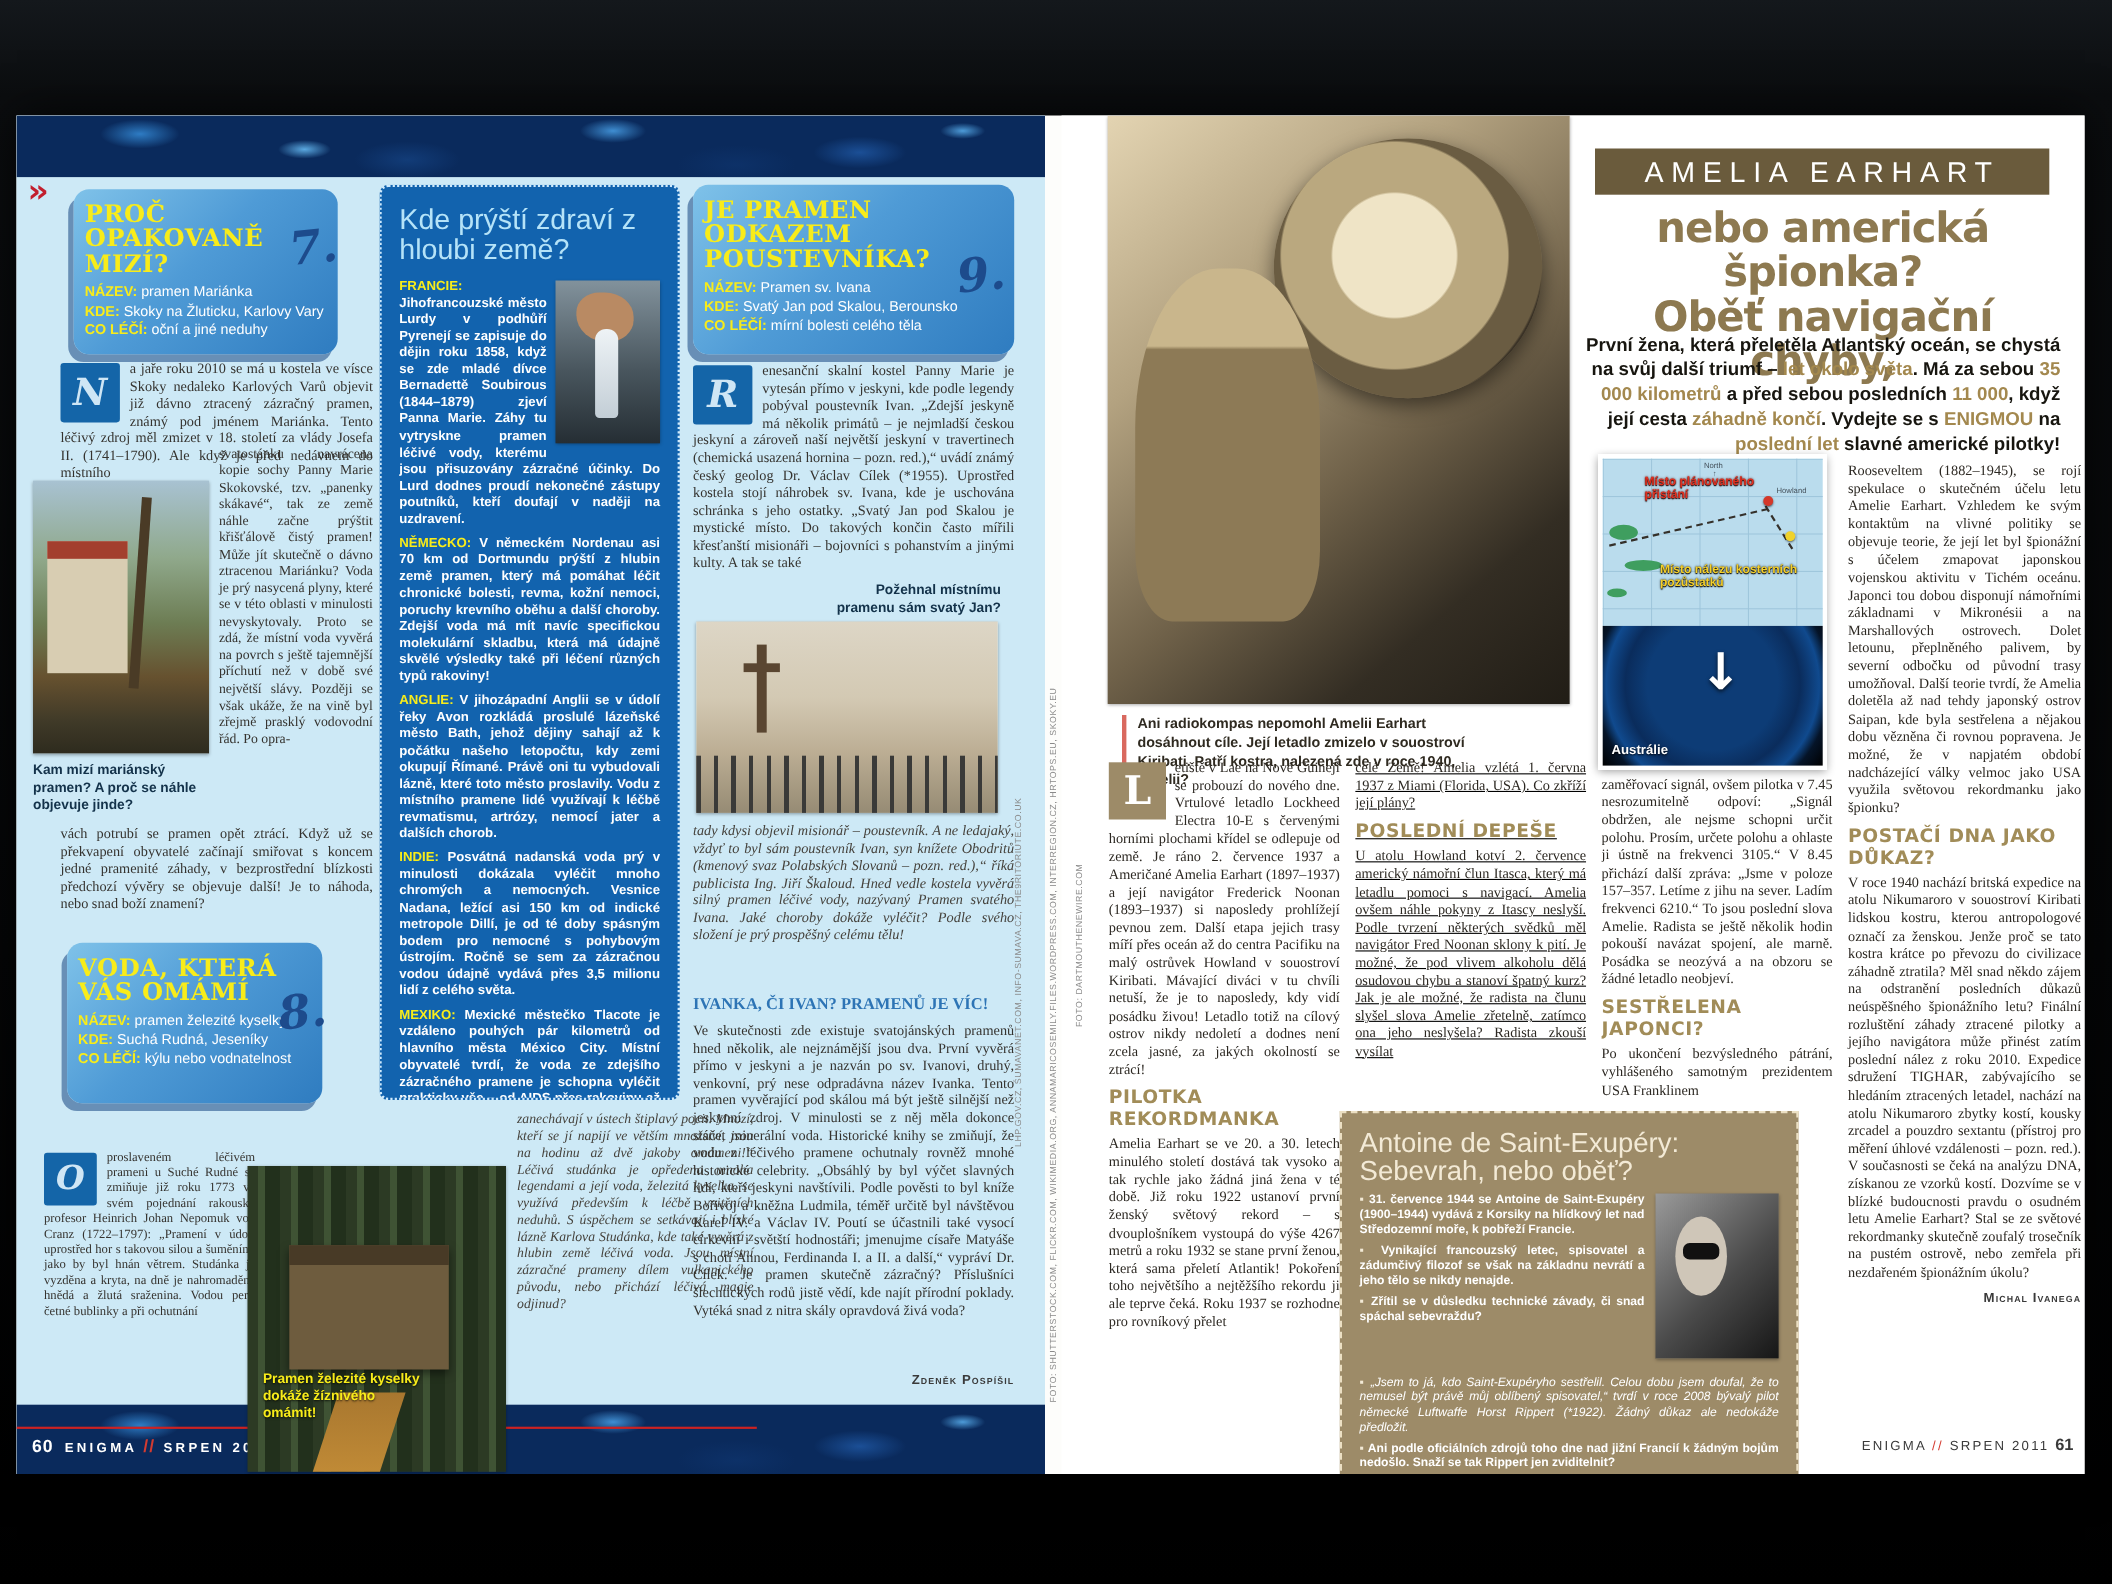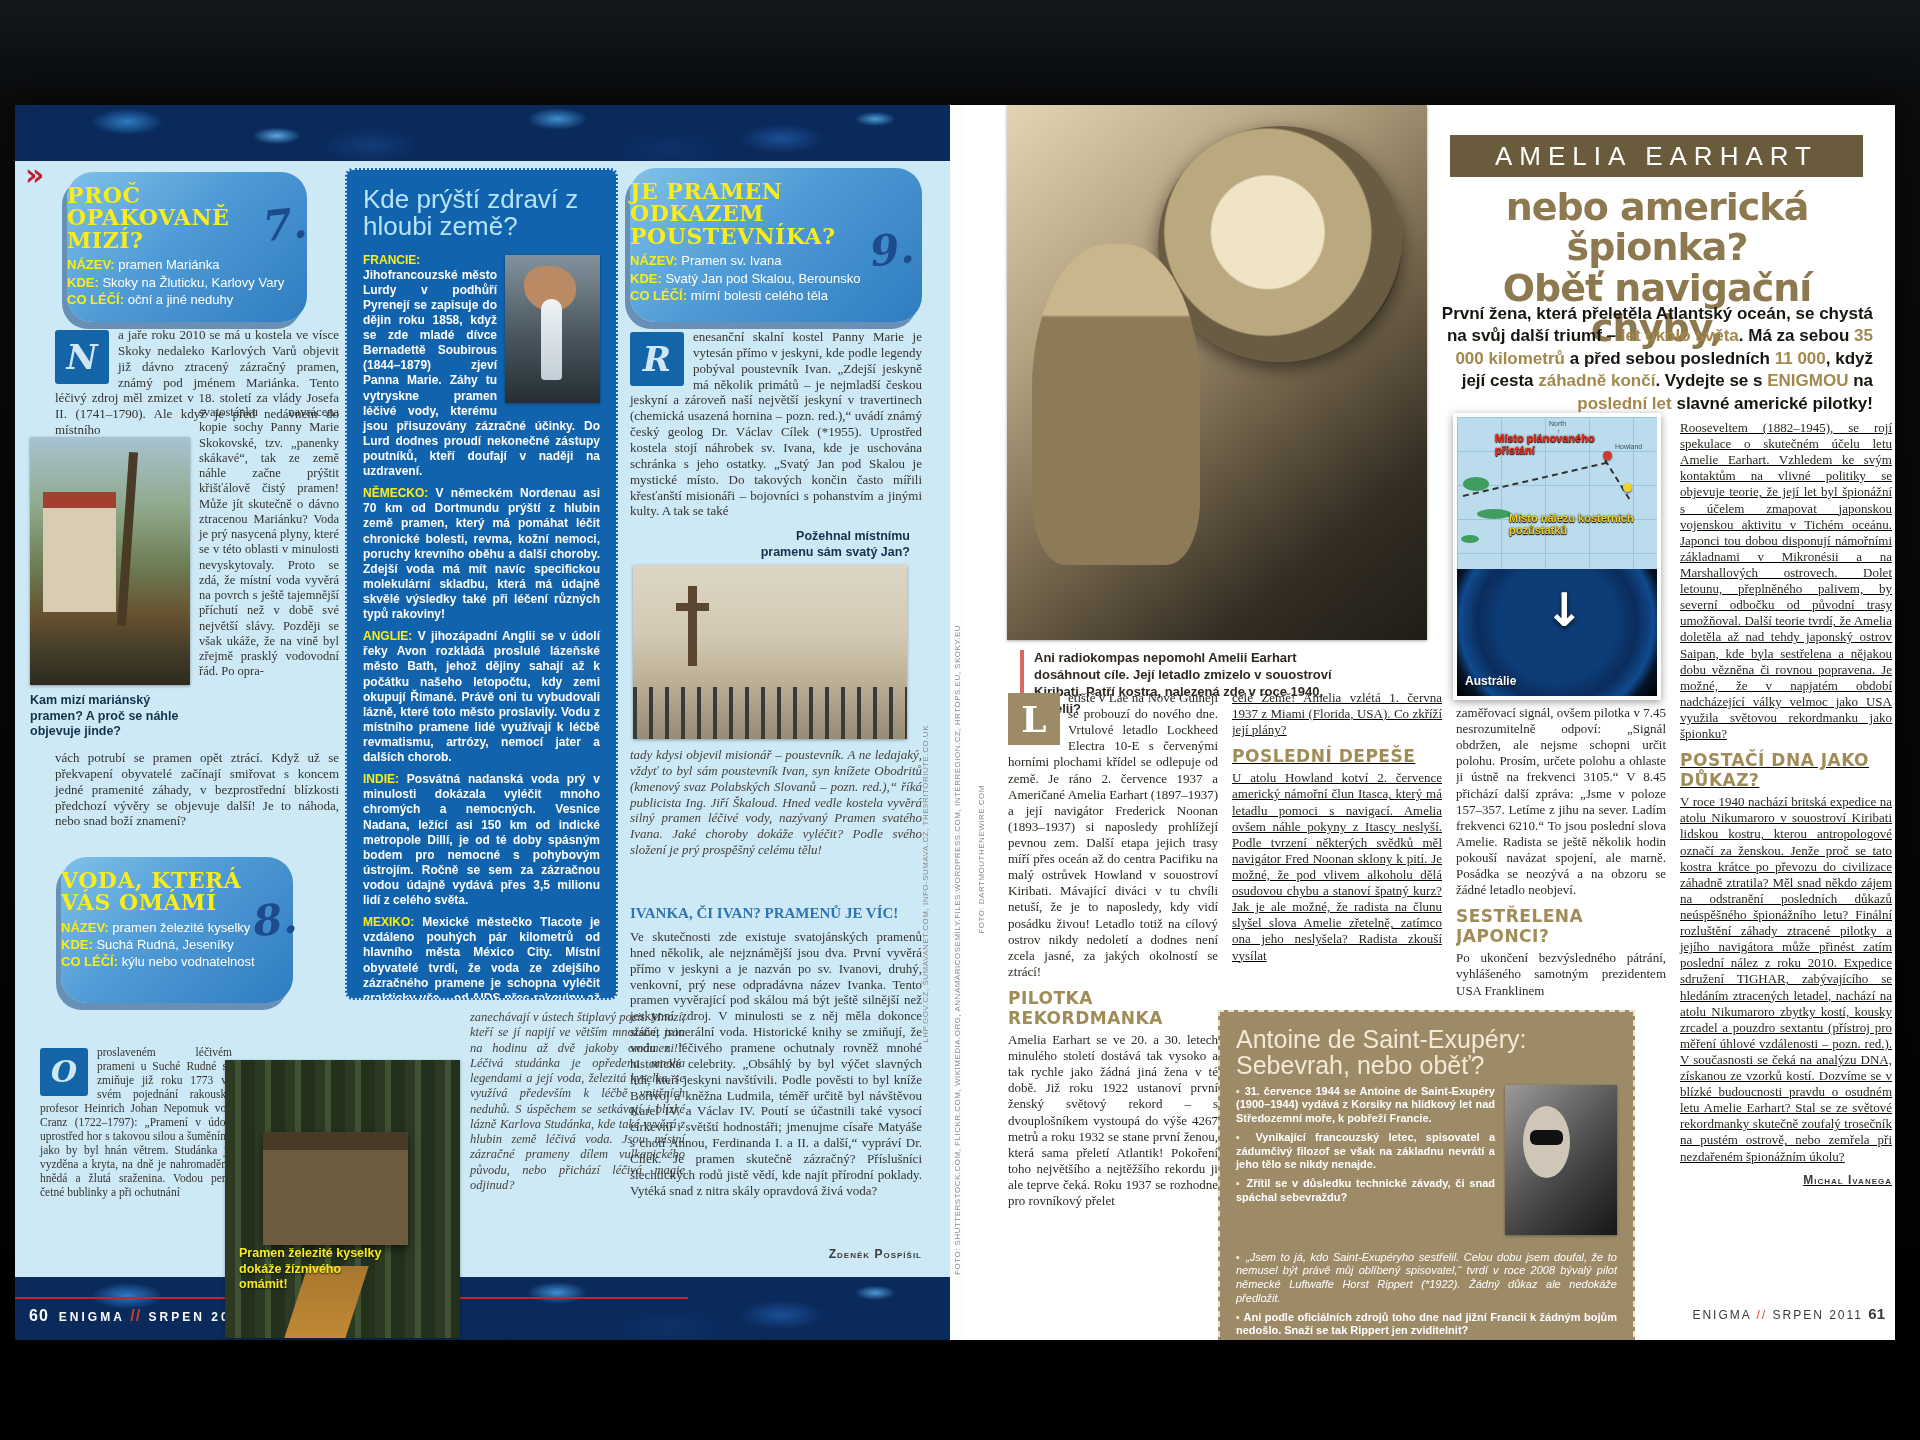--- a/index.html
+++ b/index.html
@@ -14,21 +14,21 @@
   .water{background-color:#0a2a5c;background-image:
     radial-gradient(ellipse 60px 22px at 12% 30%,#2e7cc4 0%,transparent 60%),
     radial-gradient(ellipse 80px 28px at 38% 72%,#123c78 0%,transparent 60%),
     radial-gradient(ellipse 50px 18px at 58% 25%,#3f8ed2 0%,transparent 60%),
     radial-gradient(ellipse 70px 24px at 82% 60%,#1b4f96 0%,transparent 60%),
     radial-gradient(ellipse 40px 14px at 28% 55%,#5aa8e0 0%,transparent 60%),
     radial-gradient(ellipse 90px 30px at 70% 80%,#0d3168 0%,transparent 60%),
     radial-gradient(ellipse 34px 12px at 92% 25%,#4d9bd8 0%,transparent 60%);}
   .chev{color:#c21f2e;font:bold 30px "DejaVu Sans",sans-serif;letter-spacing:-4px;}
   .infobox{background:linear-gradient(135deg,#7fc2e9 0%,#4f9bd6 45%,#2f7cc0 100%);
-    border-radius:26px;box-shadow:-5px 7px 0 rgba(21,70,130,.55);padding:12px 0;box-sizing:border-box;color:#fff;}
+    border-radius:14px;box-shadow:-5px 7px 0 rgba(21,70,130,.55);padding:12px 10px;box-sizing:border-box;color:#fff;}
   .infobox h3{margin:0 0 6px 0;font:bold 22px/1.02 "DejaVu Serif",serif;color:#f8ec1a;letter-spacing:.5px;}
   .boxnum{position:absolute;font:italic bold 42px "DejaVu Serif",serif;color:#1d4b8c;transform:rotate(-6deg);}
   .field{margin:1px 0;font:13px/1.25 "Liberation Sans",sans-serif;color:#fff;}
   .field b{color:#f8ec1a;font-weight:bold;}
   .bodytext{font:13px/1.22 "Liberation Serif",serif;color:#35332f;text-align:justify;margin:0;}
   .ital{font-style:italic;color:#45423c;}
   .dcap{float:left;width:54px;height:54px;margin:3px 9px 2px 0;background:#1465a8;border-radius:3px;
     color:#cfe6f5;font:italic 600 34px/54px "DejaVu Serif",serif;text-align:center;}
   .capt{font:bold 12.5px/1.25 "Liberation Sans",sans-serif;color:#13324a;}
   .photo{box-shadow:0 1px 3px rgba(0,0,0,.35);}
@@ -238,21 +238,21 @@
     <div class="abs" style="left:267px;top:585px;width:210px;height:315px;overflow:hidden;text-decoration:underline;">
       <p class="rbody">celé Země! Amelia vzlétá 1. června 1937 z Miami (Florida, USA). Co zkříží její plány?</p>
       <h4 class="rhead">POSLEDNÍ DEPEŠE</h4>
       <p class="rbody">U atolu Howland kotví 2. července americký námořní člun Itasca, který má letadlu pomoci s navigací. Amelia ovšem náhle pokyny z Itascy neslyší. Podle tvrzení některých svědků měl navigátor Fred Noonan sklony k pití. Je možné, že pod vlivem alkoholu dělá osudovou chybu a stanoví špatný kurz? Jak je ale možné, že radista na člunu slyšel slova Amelie zřetelně, zatímco ona jeho neslyšela? Radista zkouší vysílat</p>
     </div>
     <div class="abs" style="left:491px;top:600px;width:210px;height:300px;overflow:hidden;">
       <p class="rbody">zaměřovací signál, ovšem pilotka v 7.45 nesrozumitelně odpoví: „Signál obdržen, ale nejsme schopni určit polohu. Prosím, určete polohu a ohlaste ji ústně na frekvenci 3105.“ V 8.45 přichází další zpráva: „Jsme v poloze 157–357. Letíme z jihu na sever. Ladím frekvenci 6210.“ To jsou poslední slova Amelie. Radista se ještě několik hodin pokouší navázat spojení, ale marně. Posádka se neozývá a na obzoru se žádné letadlo neobjeví.</p>
       <h4 class="rhead">SESTŘELENA JAPONCI?</h4>
       <p class="rbody">Po ukončení bezvýsledného pátrání, vyhlášeného samotným prezidentem USA Franklinem</p>
     </div>
-    <div class="abs" style="left:715px;top:315px;width:212px;text-decoration:underline;">
+    <div class="abs" style="left:715px;top:315px;width:212px;">
       <p class="rbody">Rooseveltem (1882–1945), se rojí spekulace o skutečném účelu letu Amelie Earhart. Vzhledem ke svým kontaktům na vlivné politiky se objevuje teorie, že její let byl špionážní s účelem zmapovat japonskou vojenskou aktivitu v Tichém oceánu. Japonci tou dobou disponují námořními základnami v Mikronésii a na Marshallových ostrovech. Dolet letounu, přeplněného palivem, by severní odbočku od původní trasy umožňoval. Další teorie tvrdí, že Amelia doletěla až nad tehdy japonský ostrov Saipan, kde byla sestřelena a nějakou dobu vězněna či rovnou popravena. Je možné, že v napjatém období nadcházející války velmoc jako USA využila světovou rekordmanku jako špionku?</p>
       <h4 class="rhead">POSTAČÍ DNA JAKO DŮKAZ?</h4>
       <p class="rbody">V roce 1940 nachází britská expedice na atolu Nikumaroro v souostroví Kiribati lidskou kostru, kterou antropologové označí za ženskou. Jenže proč se tato kostra krátce po převozu do civilizace záhadně ztratila? Měl snad někdo zájem na odstranění posledních důkazů neúspěšného špionážního letu? Finální rozluštění záhady ztracené pilotky a jejího navigátora může přinést zatím poslední nález z roku 2010. Expedice sdružení TIGHAR, zabývajícího se hledáním ztracených letadel, nachází na atolu Nikumaroro zbytky kostí, kousky zrcadel a pouzdro sextantu (přístroj pro měření úhlové vzdálenosti – pozn. red.). V současnosti se čeká na analýzu DNA, získanou ze vzorků kostí. Dozvíme se v blízké budoucnosti pravdu o osudném letu Amelie Earhart? Stal se ze světové rekordmanky skutečně zoufalý trosečník na pustém ostrově, nebo zemřela při nezdařeném špionážním úkolu?</p>
       <div class="sig">Michal Ivanega</div>
     </div>
 
     <div class="abs exbox" style="left:253px;top:905px;width:417px;height:337px;">
       <h2>
         <div>Antoine de Saint-Exupéry:</div>
         <div>Sebevrah, nebo oběť?</div>

